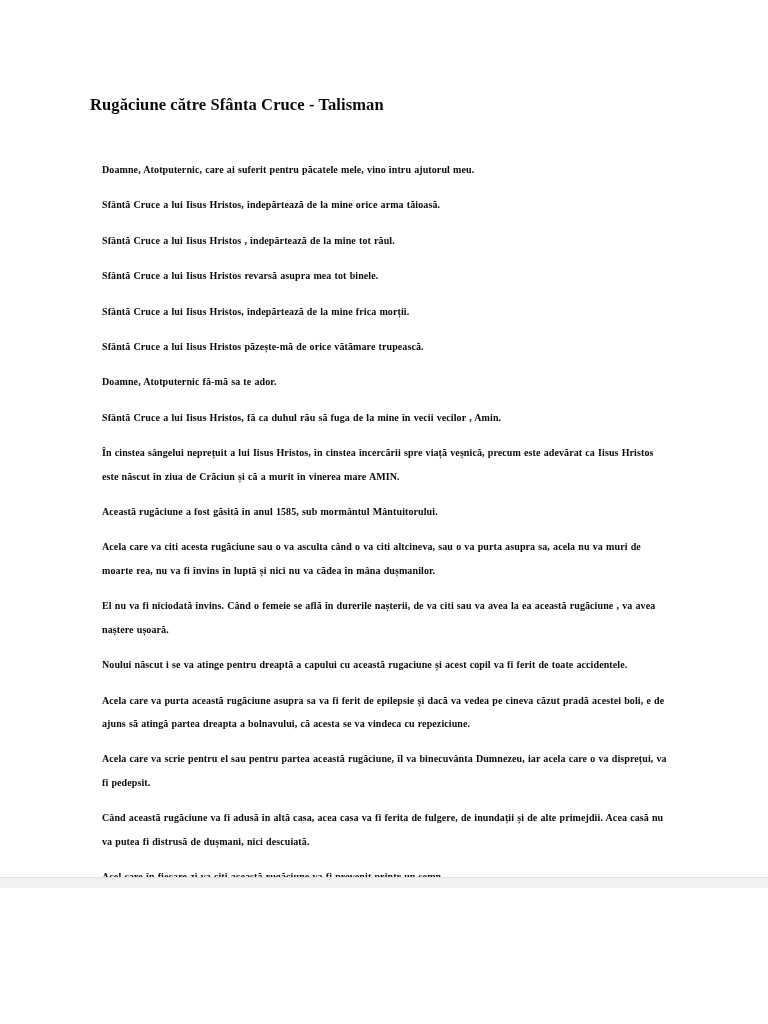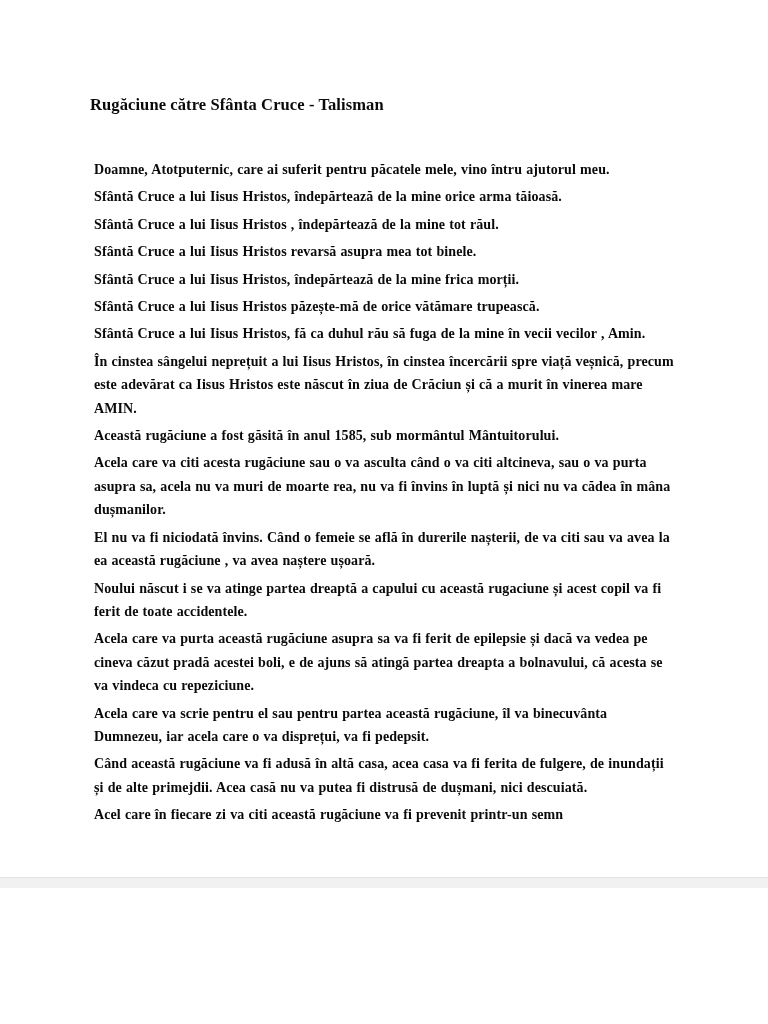--- a/index.html
+++ b/index.html
@@ -24,22 +24,22 @@
     top: 94px;
   }
   .doc-title {
     margin: 0 0 42px 0;
     font-size: 16.5px;
     font-weight: bold;
     line-height: 22px;
     letter-spacing: 0.1px;
   }
   .body-text .para {
-    margin: 4px;
-    font-size: 14px;
+    margin: 12px;
+    font-size: 10px;
     font-weight: bold;
     line-height: 23.4px;
     letter-spacing: 0.1px;
     word-spacing: 0.5px;
   }
   .page-number {
     position: absolute;
     top: 912px;
     left: 0;
     width: 100%;
@@ -64,26 +64,27 @@
 <div class="page">
   <div class="content">
     <h1 class="doc-title">Rugăciune către Sfânta Cruce - Talisman</h1>
     <div class="body-text">
         <p class="para">Doamne, Atotputernic, care ai suferit pentru păcatele mele, vino întru ajutorul meu.</p>
         <p class="para">Sfântă Cruce a lui Iisus Hristos, îndepărtează de la mine orice arma tăioasă.</p>
         <p class="para">Sfântă Cruce a lui Iisus Hristos , îndepărtează de la mine tot răul.</p>
         <p class="para">Sfântă Cruce a lui Iisus Hristos revarsă asupra mea tot binele.</p>
         <p class="para">Sfântă Cruce a lui Iisus Hristos, îndepărtează de la mine frica morții.</p>
         <p class="para">Sfântă Cruce a lui Iisus Hristos păzește-mă de orice vătămare trupească.</p>
+        <p class="para">Doamne, Atotputernic fă-mă sa te ador.</p>
         <p class="para">Sfântă Cruce a lui Iisus Hristos, fă ca duhul rău să fuga de la mine în vecii vecilor , Amin.</p>
         <p class="para">În cinstea sângelui neprețuit a lui Iisus Hristos, în cinstea încercării spre viață veșnică, precum este adevărat ca Iisus Hristos este născut în ziua de Crăciun și că a murit în vinerea mare AMIN.</p>
         <p class="para">Această rugăciune a fost găsită în anul 1585, sub mormântul Mântuitorului.</p>
         <p class="para">Acela care va citi acesta rugăciune sau o va asculta când o va citi altcineva, sau o va purta asupra sa, acela nu va muri de moarte rea, nu va fi învins în luptă și nici nu va cădea în mâna dușmanilor.</p>
         <p class="para">El nu va fi niciodată învins. Când o femeie se află în durerile nașterii, de va citi sau va avea la ea această rugăciune , va avea naștere ușoară.</p>
-        <p class="para">Noului născut i se va atinge partea dreaptă a capului cu această rugaciune și acest copil va fi ferit de toate accidentele.</p>
+        <p class="para">Noului născut i se va atinge pentru dreaptă a capului cu această rugaciune și acest copil va fi ferit de toate accidentele.</p>
         <p class="para">Acela care va purta această rugăciune asupra sa va fi ferit de epilepsie și dacă va vedea pe cineva căzut pradă acestei boli, e de ajuns să atingă partea dreapta a bolnavului, că acesta se va vindeca cu repeziciune.</p>
         <p class="para">Acela care va scrie pentru el sau pentru partea această rugăciune, îl va binecuvânta Dumnezeu, iar acela care o va disprețui, va fi pedepsit.</p>
         <p class="para">Când această rugăciune va fi adusă în altă casa, acea casa va fi ferita de fulgere, de inundații și de alte primejdii. Acea casă nu va putea fi distrusă de dușmani, nici descuiată.</p>
         <p class="para">Acel care în fiecare zi va citi această rugăciune va fi prevenit printr-un semn</p>
       </div>
   </div>
   <div class="page-number">1</div>
   <div class="page-bottom-edge"></div>
 </div>
 

